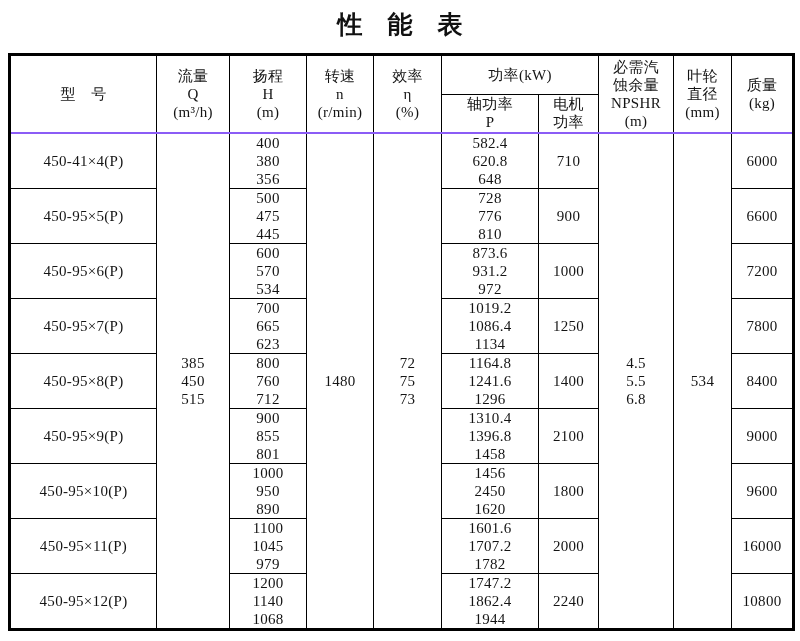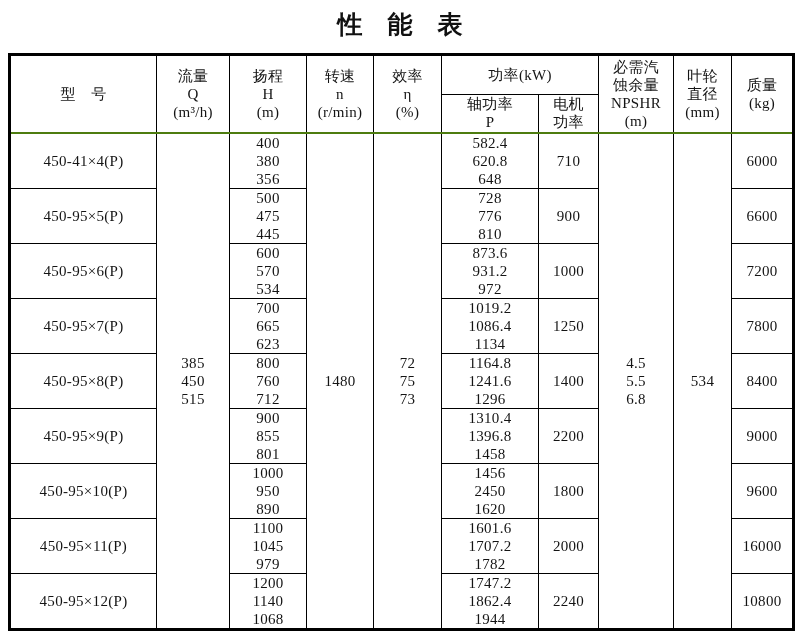--- a/index.html
+++ b/index.html
@@ -39,21 +39,21 @@
     vertical-align: middle;
     padding: 0;
     font-weight: normal;
     font-size: 15px;
     line-height: 18px;
     overflow: hidden;
   }
   thead tr.h1 { height: 40px; }
   thead tr.h2 { height: 38px; }
   tbody tr { height: 55px; }
-  tbody tr:first-child td { border-top: 2px solid #4d7c0f; }
+  tbody tr:first-child td { border-top: 2px solid #8b5cf6; }
   .ml { white-space: pre-line; }
   td.num, th.hd { letter-spacing: 0.3px; }
 </style>
 </head>
 <body>
 
 <div class="page">
 
   <div class="title">性　能　表</div>
 
@@ -173,21 +173,21 @@
         <td class="num">8400</td>
       </tr>
       <tr>
         <td class="num">450-95×9(P)</td>
         <td class="num ml">900
 855
 801</td>
         <td class="num ml">1310.4
 1396.8
 1458</td>
-        <td class="num">2200</td>
+        <td class="num">2100</td>
         <td class="num">9000</td>
       </tr>
       <tr>
         <td class="num">450-95×10(P)</td>
         <td class="num ml">1000
 950
 890</td>
         <td class="num ml">1456
 2450
 1620</td>

